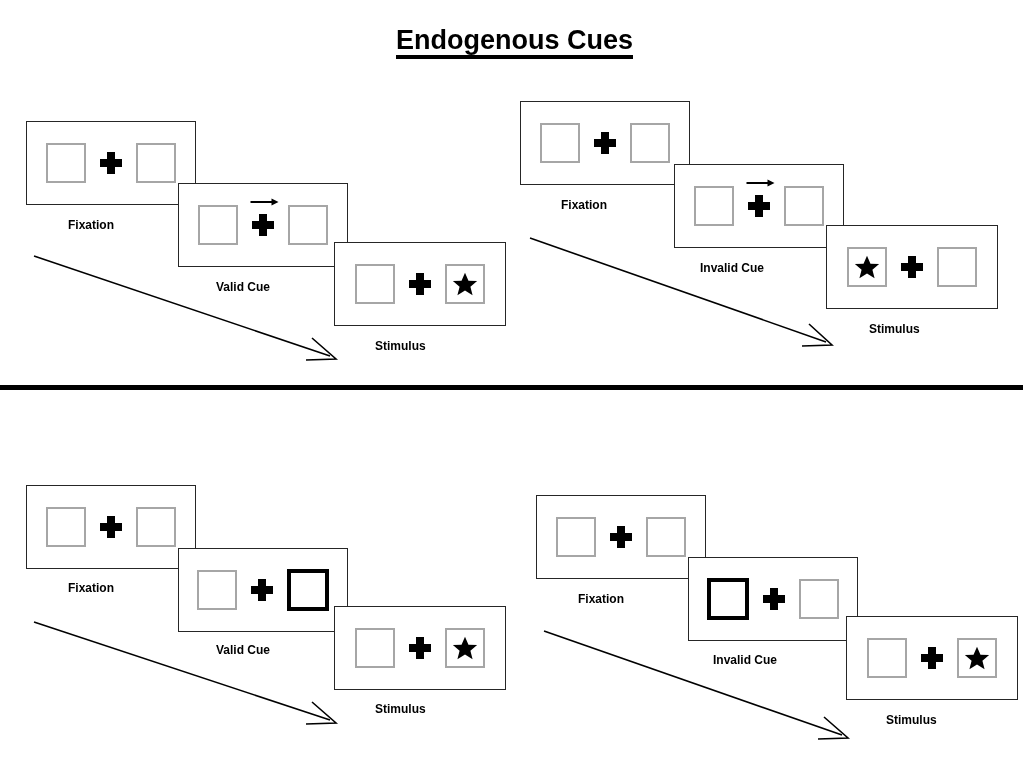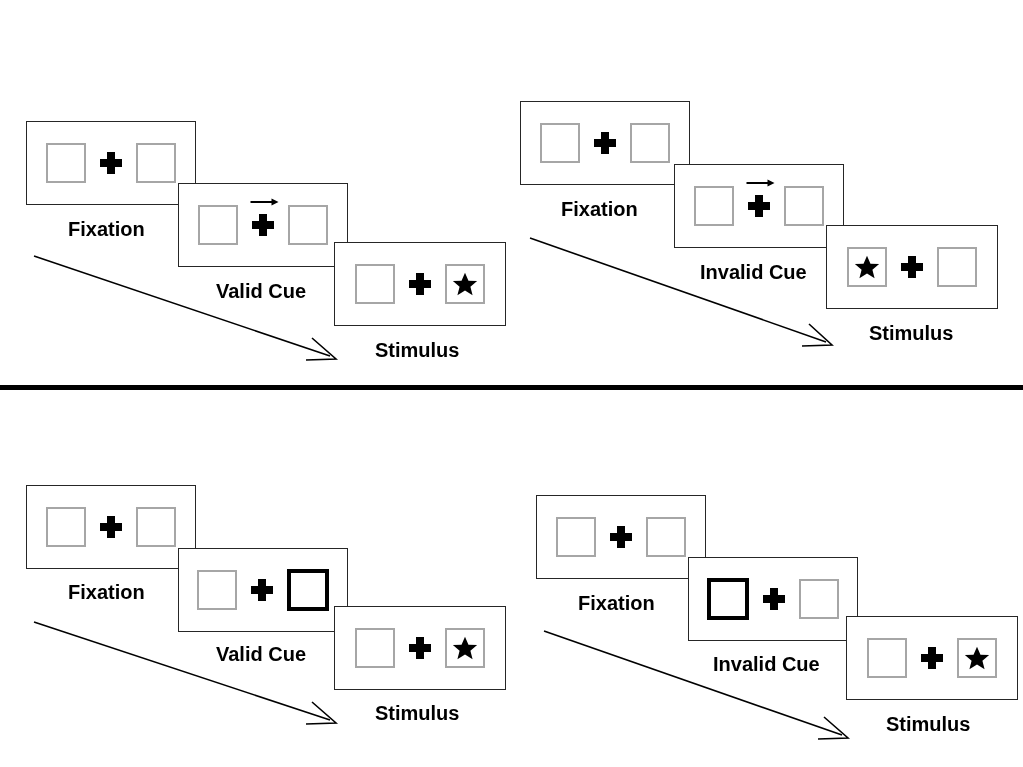--- a/index.html
+++ b/index.html
@@ -122,37 +122,38 @@
   .star {
     width: 26px;
     height: 26px;
     display: block;
   }
 
   
   .stage-label {
     position: absolute;
     font-weight: bold;
-    font-size: 20px;
+    font-size: 12px;
     color: #000000;
     white-space: nowrap;
   }
 
   
   .flow-arrow {
     position: absolute;
     overflow: visible;
     pointer-events: none;
   }
 </style>
 </head>
 <body>
 
 <div id="stage">
 
+  <div class="section-title" style="left:396px; top:26px;">Endogenous Cues</div>
 
   <div class="frame" style="left:26px; top:121px; width:170px; height:84px;">
     <div class="frame-inner">
       <div class="box"></div>
       <div class="plus"></div>
       <div class="box"></div>
     </div>
   </div>
   <div class="stage-label" style="left:68px; top:218px;">Fixation</div>
 

